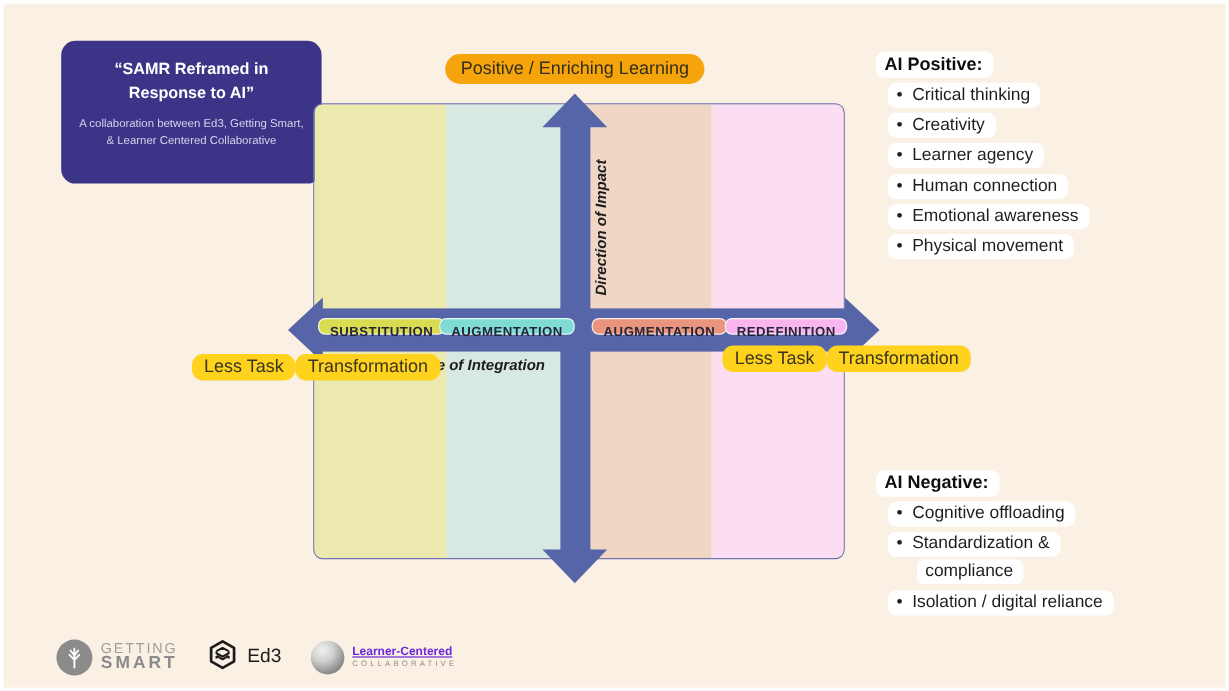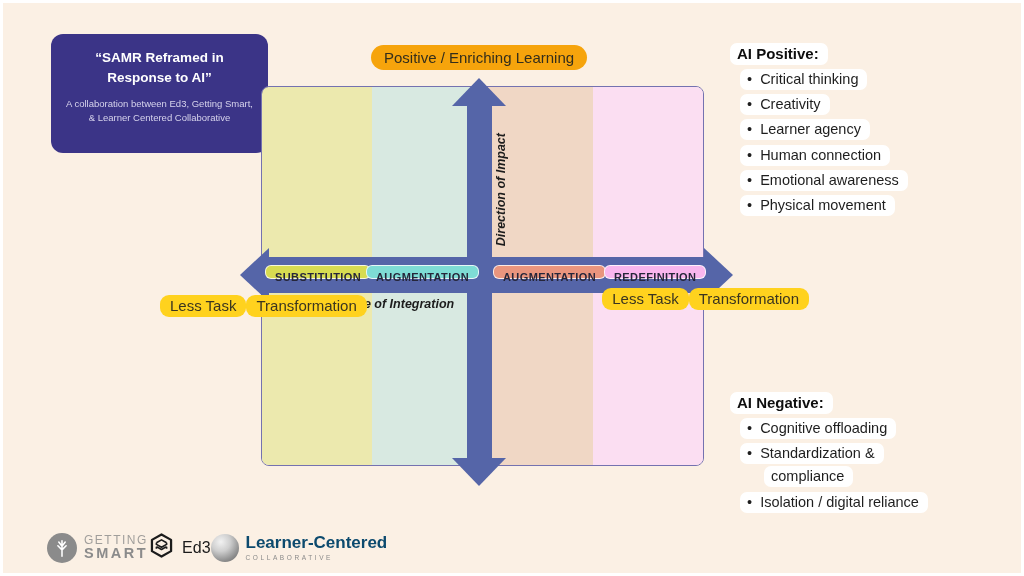--- a/index.html
+++ b/index.html
@@ -44,28 +44,28 @@
   
   .ai-block{position:absolute;width:250px;}
   .ai-pos{left:727px;top:40px;}
   .ai-neg{left:727px;top:389px;}
   .ai-heading{display:inline-block;background:#fff;border-radius:7px;padding:2px 9px 3px 7px;font-size:15px;font-weight:bold;color:#0e0e0e;}
   .ai-list{list-style:none;margin:3px 0 0 10px;padding:0;}
   .ai-list li{margin:2px 0;padding-left:24px;text-indent:-24px;font-size:14.5px;color:#1e1e1e;max-width:232px;}
   .ai-list .hl{background:#fff;border-radius:7px;padding:2px 9px 3px 7px;line-height:1.6;box-decoration-break:clone;-webkit-box-decoration-break:clone;}
 
   
-  .logos{position:absolute;left:44px;top:529px;display:flex;align-items:center;}
+  .logos{position:absolute;left:44px;top:529px;display:flex;align-items:center;gap:24px;}
   .logo{display:flex;align-items:center;gap:7px;}
   .gs-circle{width:30px;height:30px;border-radius:50%;background:#8b8b8b;display:flex;align-items:center;justify-content:center;}
   .gs-text .l1{font-size:12px;color:#a09e9b;letter-spacing:1.5px;line-height:1;}
   .gs-text .l2{font-size:14.5px;font-weight:bold;color:#8b8b8b;letter-spacing:2.5px;line-height:1.1;}
   .ed3-text{font-size:16px;color:#1b1b1b;}
   .lcc-sphere{width:28px;height:28px;border-radius:50%;background:radial-gradient(circle at 35% 28%,#f2f2f2 0%,#cfcfcf 35%,#8f8f8f 70%,#5f5f5f 100%);}
-  .lcc-text .l1{font-size:17px;font-weight:bold;color:#0c4a6e;line-height:1.2;}
+  .lcc-text .l1{font-size:10px;font-weight:bold;color:#6d28d9;line-height:1.2;text-decoration:underline;}
   .lcc-text .l2{font-size:6.5px;color:#8a8a8a;letter-spacing:2.6px;line-height:1.2;}
 </style>
 </head>
 <body>
 
 <div id="canvas">
 
   <div class="title-card">
     <div class="t">“SAMR Reframed in Response to AI”</div>
     <div class="s">A collaboration between Ed3, Getting Smart, &amp; Learner Centered Collaborative</div>

